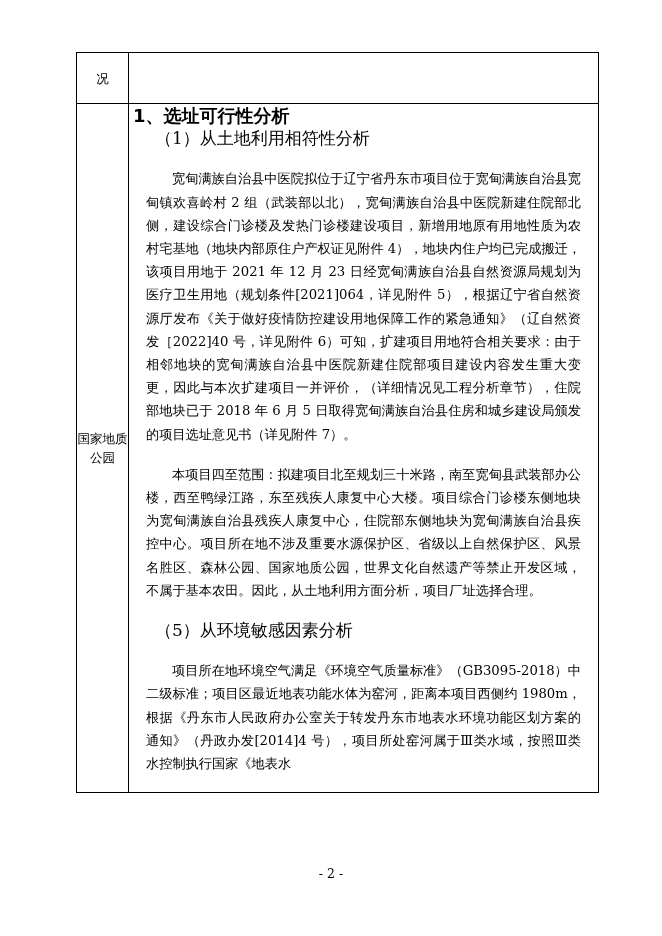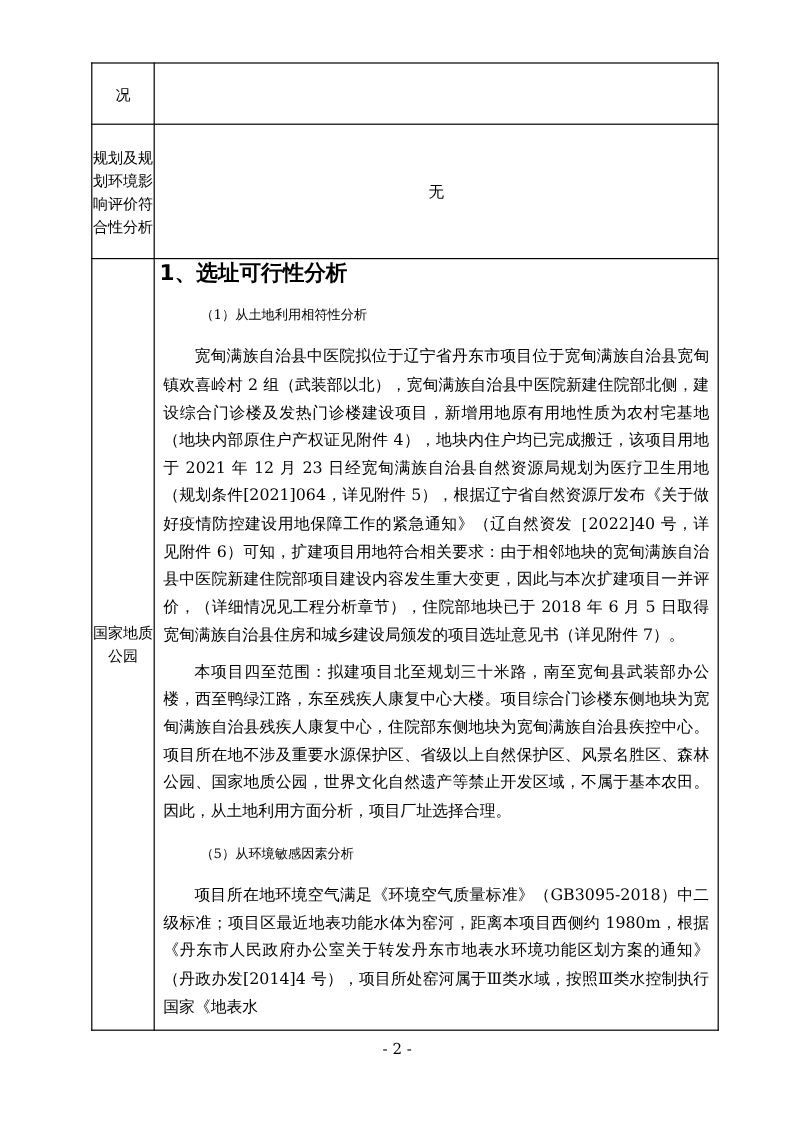--- a/index.html
+++ b/index.html
@@ -74,30 +74,30 @@
   .heading {
     font-weight: bold;
     font-size: 18px;
     line-height: 23.2px;
     margin: 0 0 0 4px;
     text-indent: 0;
     font-family: "DejaVu Sans", "Liberation Sans", sans-serif;
   }
 
   .subheading {
-    font-size: 11px;
+    font-size: 17px;
     line-height: 23.2px;
-    margin: 12px;
+    margin: 0;
     text-indent: 26px;
   }
 
   .para {
     font-size: 13.2px;
     line-height: 23.2px;
-    margin: 7px;
+    margin: 17px;
     text-indent: 26px;
     text-align: justify;
     text-justify: inter-ideograph;
     word-break: break-all;
   }
 
   .footer {
     position: absolute;
     left: 0;
     top: 866px;
@@ -118,26 +118,20 @@
       <col class="body-col">
     </colgroup>
     <tbody>
       <tr>
         <td class="label-cell">
           <span class="lbl-text">况</span>
         </td>
         <td class="blank-cell"></td>
       </tr>
 
-      <tr>
-        <td class="label-cell">
-          <span class="lbl-text">规划及规划环境影响评价符合性分析</span>
-        </td>
-        <td class="none-cell">无</td>
-      </tr>
 
       <tr>
         <td class="label-cell">
           <span class="lbl-text">国家地质公园</span>
         </td>
         <td class="content-cell">
           <p class="heading">1、选址可行性分析</p>
           <p class="subheading">（1）从土地利用相符性分析</p>
           <p class="para">宽甸满族自治县中医院拟位于辽宁省丹东市项目位于宽甸满族自治县宽甸镇欢喜岭村 2 组（武装部以北），宽甸满族自治县中医院新建住院部北侧，建设综合门诊楼及发热门诊楼建设项目，新增用地原有用地性质为农村宅基地（地块内部原住户产权证见附件 4），地块内住户均已完成搬迁，该项目用地于 2021 年 12 月 23 日经宽甸满族自治县自然资源局规划为医疗卫生用地（规划条件[2021]064，详见附件 5），根据辽宁省自然资源厅发布《关于做好疫情防控建设用地保障工作的紧急通知》（辽自然资发［2022]40 号，详见附件 6）可知，扩建项目用地符合相关要求：由于相邻地块的宽甸满族自治县中医院新建住院部项目建设内容发生重大变更，因此与本次扩建项目一并评价，（详细情况见工程分析章节），住院部地块已于 2018 年 6 月 5 日取得宽甸满族自治县住房和城乡建设局颁发的项目选址意见书（详见附件 7）。</p>
           <p class="para">本项目四至范围：拟建项目北至规划三十米路，南至宽甸县武装部办公楼，西至鸭绿江路，东至残疾人康复中心大楼。项目综合门诊楼东侧地块为宽甸满族自治县残疾人康复中心，住院部东侧地块为宽甸满族自治县疾控中心。项目所在地不涉及重要水源保护区、省级以上自然保护区、风景名胜区、森林公园、国家地质公园，世界文化自然遗产等禁止开发区域，不属于基本农田。因此，从土地利用方面分析，项目厂址选择合理。</p>

